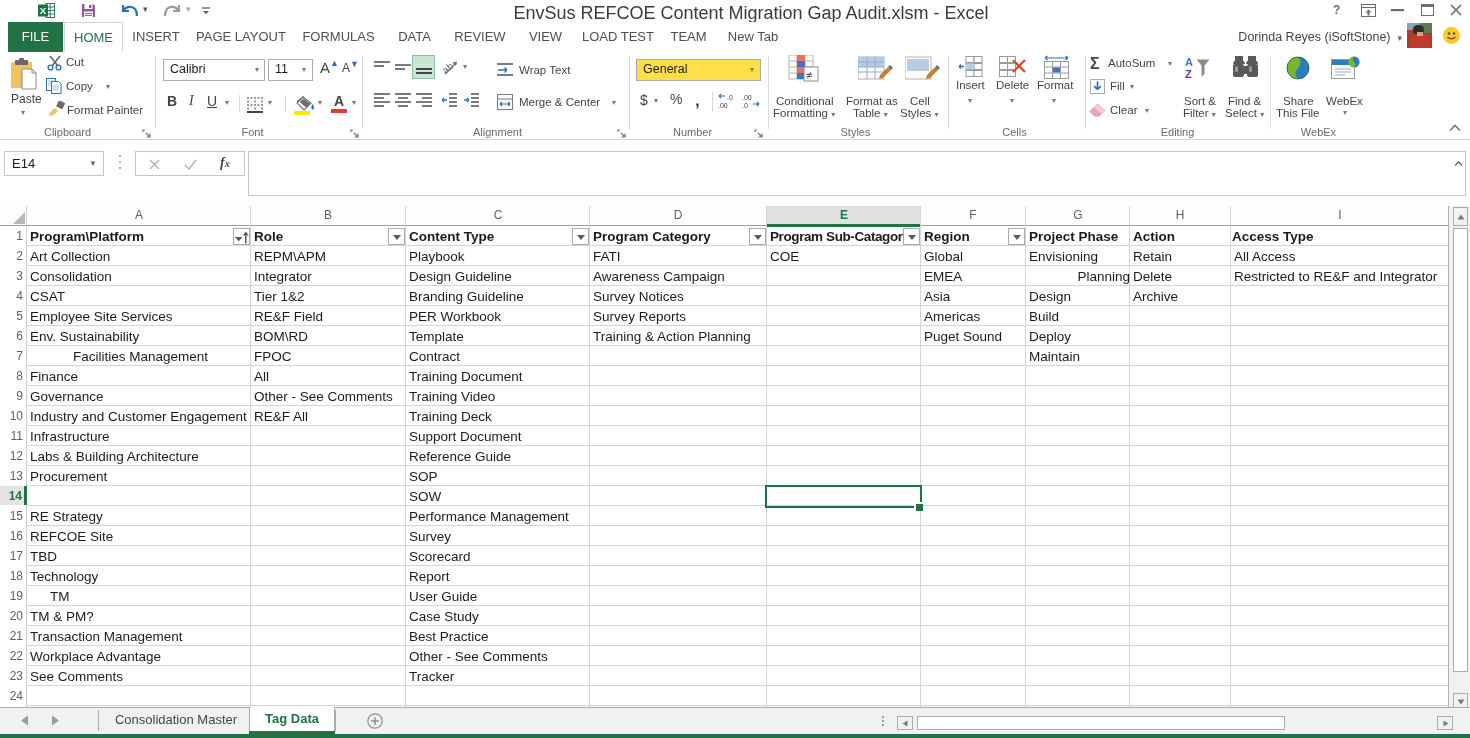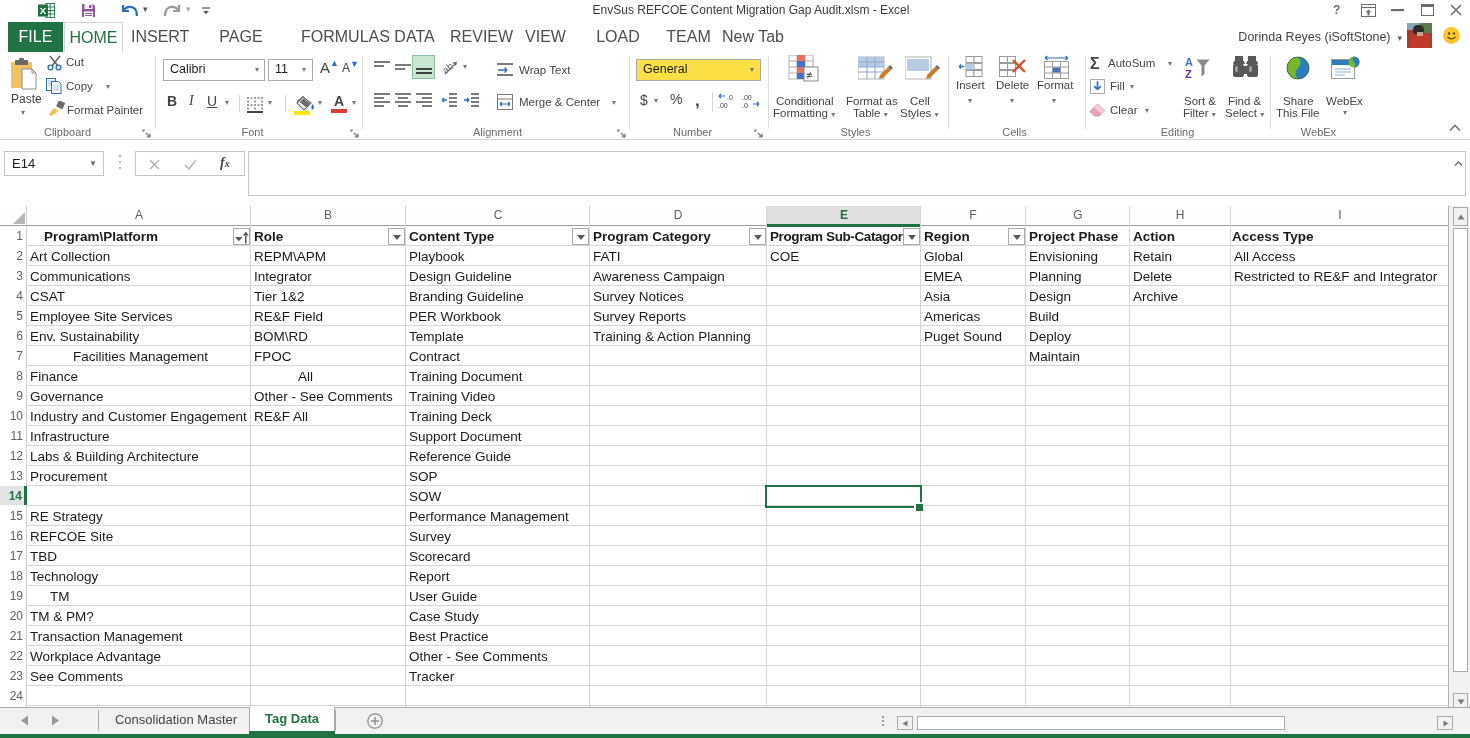--- a/index.html
+++ b/index.html
@@ -4,25 +4,25 @@
 <style>
 * { margin:0; padding:0; box-sizing:border-box; }
 html,body { width:1470px; height:738px; overflow:hidden; background:#fff; }
 body { font-family:"Liberation Sans", sans-serif; }
 #app { position:absolute; top:0; left:0; width:1470px; height:738px; background:#fff; }
 .abs { position:absolute; }
 .tx { position:absolute; white-space:nowrap; }
 svg { display:block; }
 
 #titlebar { position:absolute; top:0; left:0; width:1470px; height:22px; background:#fff; }
-#title-text { position:absolute; top:3px; left:0; width:1470px; text-align:center; font-size:12px; color:#3b3b3b;padding-left:32px; }
+#title-text { position:absolute; top:3px; left:0; width:1470px; text-align:center; font-size:18px; color:#3b3b3b;padding-left:32px; }
 .winctl { position:absolute; top:2px; color:#6d6d6d; font-size:13px; }
 
 #tabrow { position:absolute; top:22px; left:0; width:1470px; height:30px; background:#fff; }
-.rtab { position:absolute; top:0; height:30px; line-height:30px; font-size:16px; color:#4e4e4e; text-align:center; }
+.rtab { position:absolute; top:0; height:30px; line-height:30px; font-size:13px; color:#4e4e4e; text-align:center; }
 #tab-file { left:8px; width:55px; background:#217346; color:#fff; }
 #tab-home { background:#fff; color:#217346; border:1px solid #d5d5d5; border-bottom:none; }
 
 #ribbon { position:absolute; top:52px; left:0; width:1470px; height:88px; background:#fff; border-bottom:1px solid #d5d5d5; }
 .gsep { position:absolute; top:4px; width:1px; height:73px; background:#dcdcdc; }
 .glabel { position:absolute; top:74px; font-size:11px; color:#6a6a6a; text-align:center; }
 .rbtn-txt { font-size:11.5px; color:#444; white-space:nowrap; }
 .dd { color:#777; font-size:8px; }
 
 #fbar { position:absolute; top:141px; left:0; width:1470px; height:65px; background:#fff; }
@@ -605,23 +605,23 @@
     <div class="rowhead" style="top:300px;">15</div>
     <div class="rowhead" style="top:320px;">16</div>
     <div class="rowhead" style="top:340px;">17</div>
     <div class="rowhead" style="top:360px;">18</div>
     <div class="rowhead" style="top:380px;">19</div>
     <div class="rowhead" style="top:400px;">20</div>
     <div class="rowhead" style="top:420px;">21</div>
     <div class="rowhead" style="top:440px;">22</div>
     <div class="rowhead" style="top:460px;">23</div>
     <div class="rowhead" style="top:480px;">24</div>
-    <div class="cell cellb" style="left:30px;top:20px;width:203px;margin-left:14px;">Program\Platform</div>
+    <div class="cell cellb" style="left:30px;top:20px;width:203px;">Program\Platform</div>
     <div class="cell" style="left:30px;top:40px;width:221px;">Art Collection</div>
-    <div class="cell" style="left:30px;top:60px;width:221px;">Communications</div>
+    <div class="cell" style="left:30px;top:60px;width:221px;">Consolidation</div>
     <div class="cell" style="left:30px;top:80px;width:221px;">CSAT</div>
     <div class="cell" style="left:30px;top:100px;width:221px;">Employee Site Services</div>
     <div class="cell" style="left:30px;top:120px;width:221px;">Env. Sustainability</div>
     <div class="cell" style="left:30px;top:140px;width:221px;text-align:center;">Facilities Management</div>
     <div class="cell" style="left:30px;top:160px;width:221px;">Finance</div>
     <div class="cell" style="left:30px;top:180px;width:221px;">Governance</div>
     <div class="cell" style="left:30px;top:200px;width:221px;">Industry and Customer Engagement</div>
     <div class="cell" style="left:30px;top:220px;width:221px;">Infrastructure</div>
     <div class="cell" style="left:30px;top:240px;width:221px;">Labs &amp; Building Architecture</div>
     <div class="cell" style="left:30px;top:260px;width:221px;">Procurement</div>
@@ -634,21 +634,21 @@
     <div class="cell" style="left:30px;top:420px;width:221px;">Transaction Management</div>
     <div class="cell" style="left:30px;top:440px;width:221px;">Workplace Advantage</div>
     <div class="cell" style="left:30px;top:460px;width:221px;">See Comments</div>
     <div class="cell cellb" style="left:254px;top:20px;width:134px;">Role</div>
     <div class="cell" style="left:254px;top:40px;width:152px;">REPM\APM</div>
     <div class="cell" style="left:254px;top:60px;width:152px;">Integrator</div>
     <div class="cell" style="left:254px;top:80px;width:152px;">Tier 1&amp;2</div>
     <div class="cell" style="left:254px;top:100px;width:152px;">RE&amp;F Field</div>
     <div class="cell" style="left:254px;top:120px;width:152px;">BOM\RD</div>
     <div class="cell" style="left:254px;top:140px;width:152px;">FPOC</div>
-    <div class="cell" style="left:254px;top:160px;width:152px;margin-left:44px;">All</div>
+    <div class="cell" style="left:254px;top:160px;width:152px;">All</div>
     <div class="cell" style="left:254px;top:180px;width:152px;">Other - See Comments</div>
     <div class="cell" style="left:254px;top:200px;width:152px;">RE&amp;F All</div>
     <div class="cell cellb" style="left:409px;top:20px;width:163px;">Content Type</div>
     <div class="cell" style="left:409px;top:40px;width:181px;">Playbook</div>
     <div class="cell" style="left:409px;top:60px;width:181px;">Design Guideline</div>
     <div class="cell" style="left:409px;top:80px;width:181px;">Branding Guideline</div>
     <div class="cell" style="left:409px;top:100px;width:181px;">PER Workbook</div>
     <div class="cell" style="left:409px;top:120px;width:181px;">Template</div>
     <div class="cell" style="left:409px;top:140px;width:181px;">Contract</div>
     <div class="cell" style="left:409px;top:160px;width:181px;">Training Document</div>
@@ -676,21 +676,21 @@
     <div class="cell cellb" style="left:770px;top:20px;width:133px;letter-spacing:-0.4px">Program Sub-Catagory</div>
     <div class="cell" style="left:770px;top:40px;width:151px;">COE</div>
     <div class="cell cellb" style="left:924px;top:20px;width:84px;">Region</div>
     <div class="cell" style="left:924px;top:40px;width:102px;">Global</div>
     <div class="cell" style="left:924px;top:60px;width:102px;">EMEA</div>
     <div class="cell" style="left:924px;top:80px;width:102px;">Asia</div>
     <div class="cell" style="left:924px;top:100px;width:102px;">Americas</div>
     <div class="cell" style="left:924px;top:120px;width:102px;">Puget Sound</div>
     <div class="cell cellb" style="left:1029px;top:20px;width:101px;">Project Phase</div>
     <div class="cell" style="left:1029px;top:40px;width:101px;">Envisioning</div>
-    <div class="cell" style="left:1029px;top:60px;width:101px;">Planning</div>
+    <div class="cell" style="left:1029px;top:60px;width:101px;text-align:right;">Planning</div>
     <div class="cell" style="left:1029px;top:80px;width:101px;">Design</div>
     <div class="cell" style="left:1029px;top:100px;width:101px;">Build</div>
     <div class="cell" style="left:1029px;top:120px;width:101px;">Deploy</div>
     <div class="cell" style="left:1029px;top:140px;width:101px;">Maintain</div>
     <div class="cell cellb" style="left:1133px;top:20px;width:98px;">Action</div>
     <div class="cell" style="left:1133px;top:40px;width:98px;">Retain</div>
     <div class="cell" style="left:1133px;top:60px;width:98px;">Delete</div>
     <div class="cell" style="left:1133px;top:80px;width:98px;">Archive</div>
     <div class="cell cellb" style="left:1232px;top:20px;width:215px;">Access Type</div>
     <div class="cell" style="left:1234px;top:40px;width:215px;">All Access</div>

